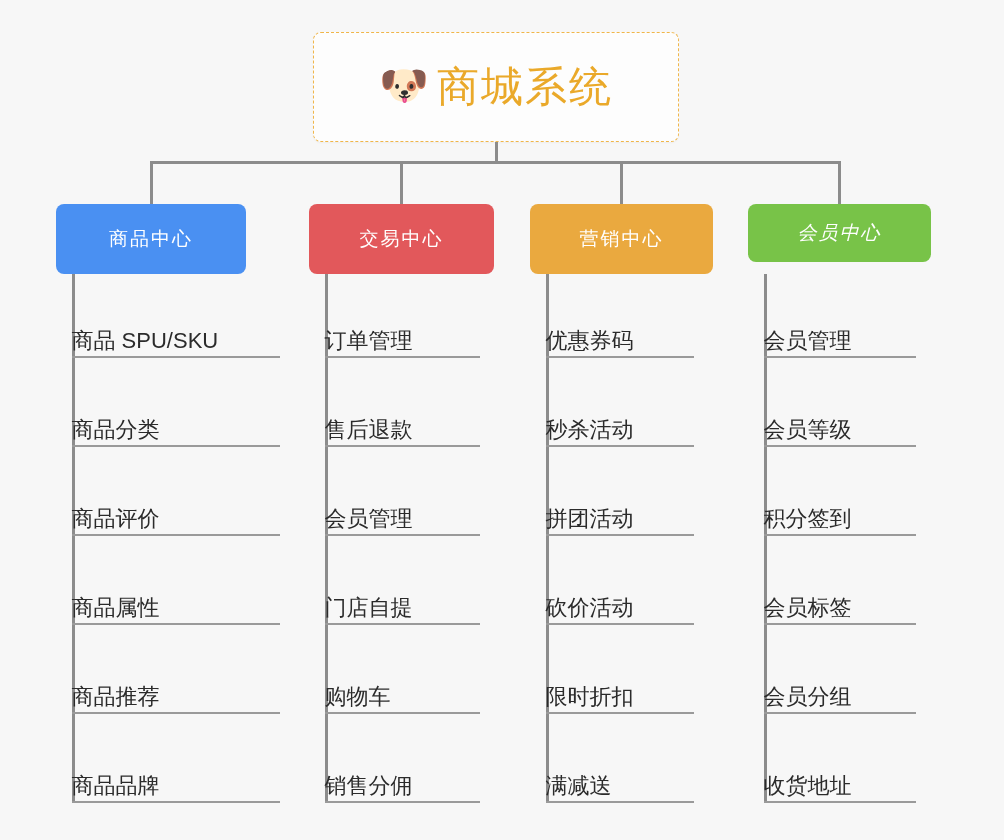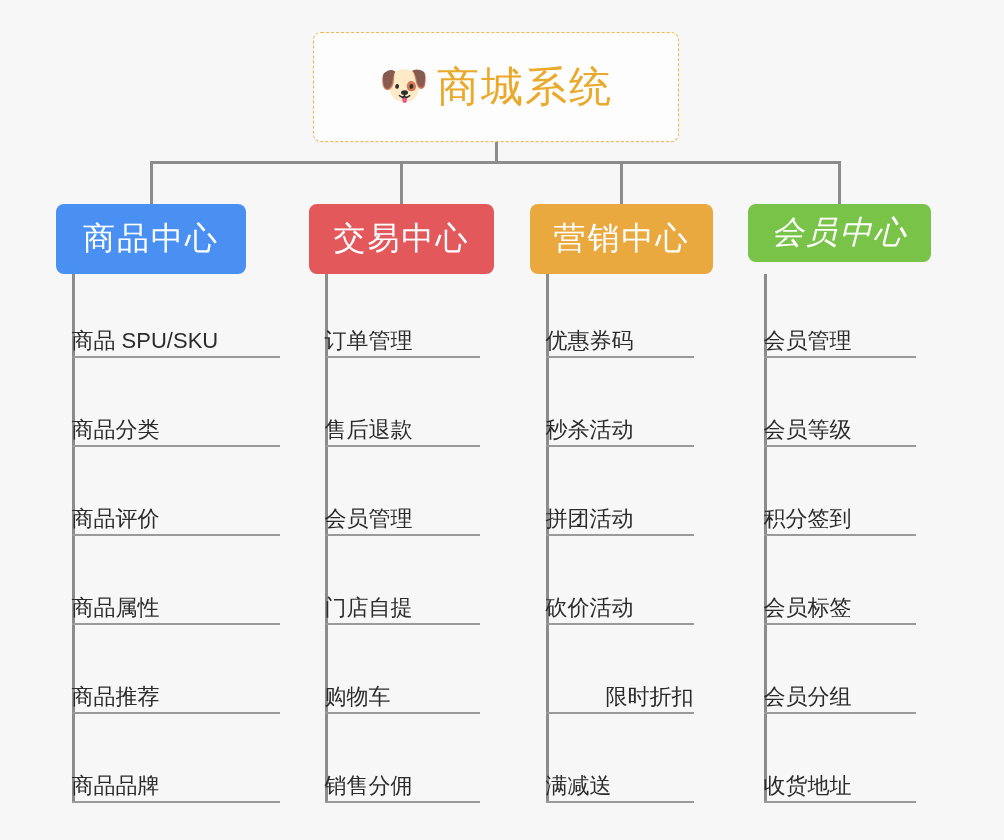--- a/index.html
+++ b/index.html
@@ -61,21 +61,21 @@
 
   
   .cat-node {
     position: absolute;
     height: 70px;
     border-radius: 8px;
     display: flex;
     align-items: center;
     justify-content: center;
     color: #ffffff;
-    font-size: 32px;
+    font-size: 19px;
     letter-spacing: 2px;
     white-space: nowrap;
   }
 
   
   .leaf {
     position: absolute;
     height: 42px;
     display: flex;
     align-items: flex-end;
@@ -164,21 +164,21 @@
       </div>
       <div class="leaf" style="left: 545.5px; top: 405px; width: 148px;">
         <span class="leaf-label">秒杀活动</span>
       </div>
       <div class="leaf" style="left: 545.5px; top: 494px; width: 148px;">
         <span class="leaf-label">拼团活动</span>
       </div>
       <div class="leaf" style="left: 545.5px; top: 583px; width: 148px;">
         <span class="leaf-label">砍价活动</span>
       </div>
-      <div class="leaf" style="left: 545.5px; top: 672px; width: 148px; justify-content: flex-end;">
+      <div class="leaf" style="left: 545.5px; top: 672px; width: 148px;">
         <span class="leaf-label">限时折扣</span>
       </div>
       <div class="leaf" style="left: 545.5px; top: 761px; width: 148px;">
         <span class="leaf-label">满减送</span>
       </div>
       <div class="cat-node" style="left: 748px; top: 204px; width: 183px; height: 58px; background: rgb(120, 195, 72); font-style: italic;">
         <span>会员中心</span>
       </div>
       <div class="leaf" style="left: 763.5px; top: 316px; width: 152px;">
         <span class="leaf-label">会员管理</span>

